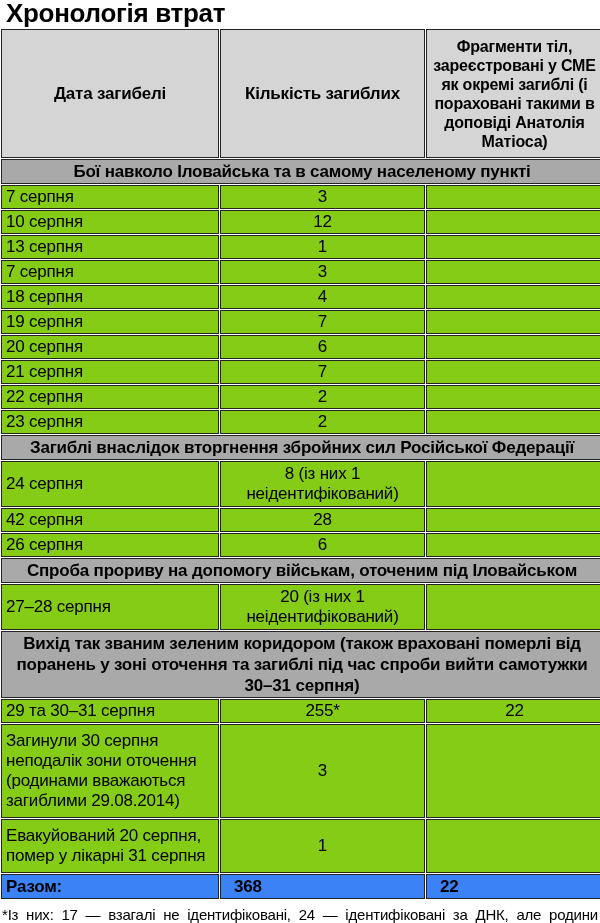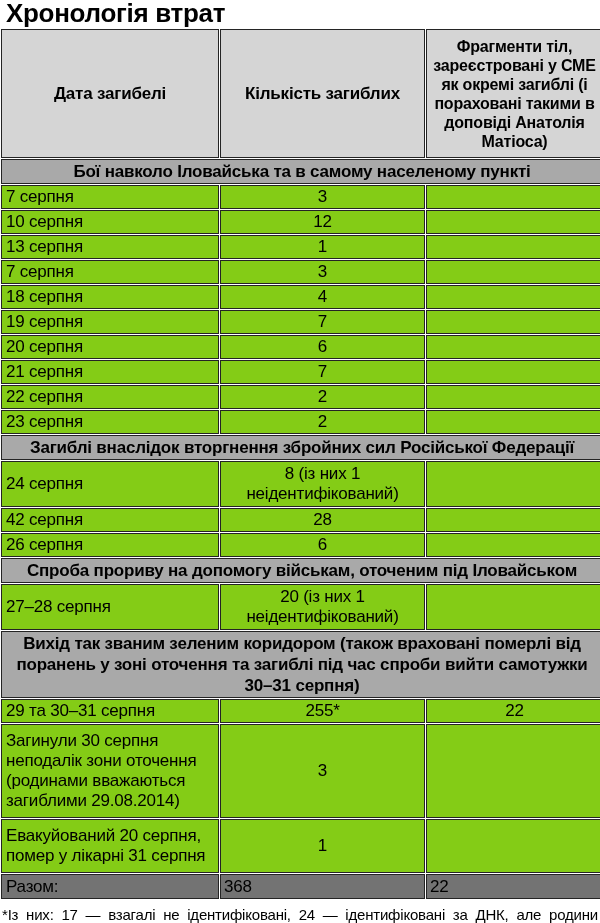--- a/index.html
+++ b/index.html
@@ -66,23 +66,23 @@
     height: 20px;
     vertical-align: middle;
   }
   tr.data td.c1 { text-align: left; padding-left: 4px; }
   tr.data td.c2, tr.data td.c3 { text-align: center; }
   tr.data.pad td { padding-top: 6px; padding-bottom: 6px; }
   tr.data.pad2 td { padding-top: 2px; padding-bottom: 2px; }
 
   
   tr.total td {
-    background: #737373;
-    font-weight: 400;
-    padding: 1px 3px;
+    background: #3b82f6;
+    font-weight: 700;
+    padding: 1px 13px;
     line-height: 21px;
     height: 23px;
     vertical-align: middle;
   }
   tr.total td.c1 { text-align: left; padding-left: 4px; }
   tr.total td.c2, tr.total td.c3 { text-align: left; }
 
   .footnote {
     font-size: 15px;
     line-height: 19px;

